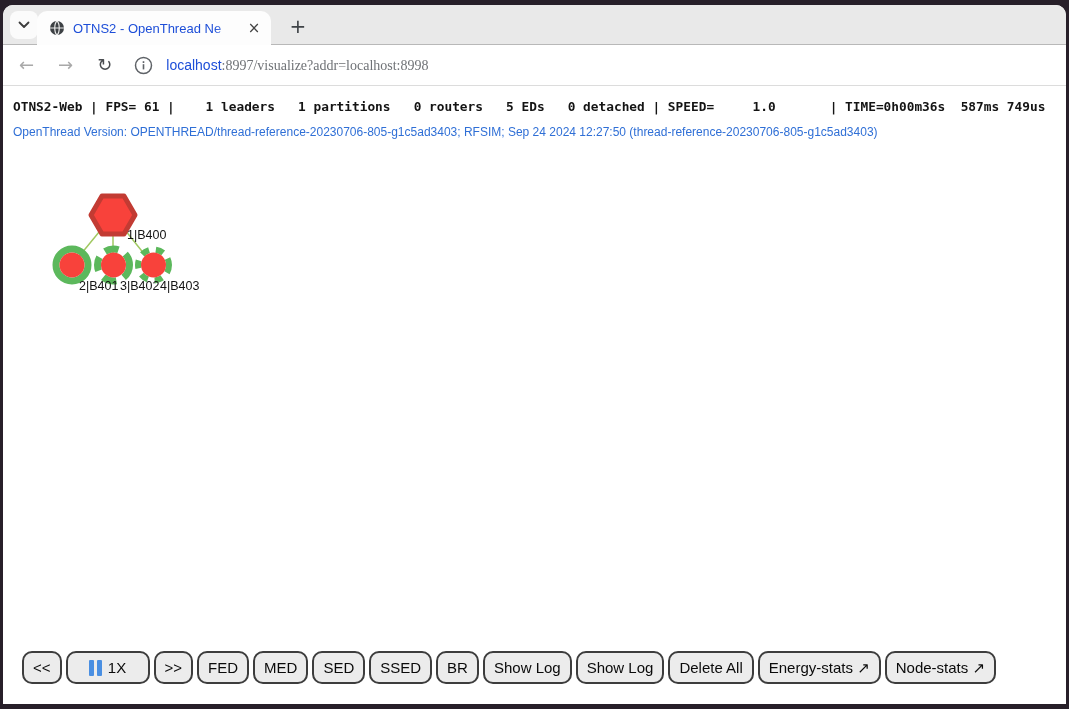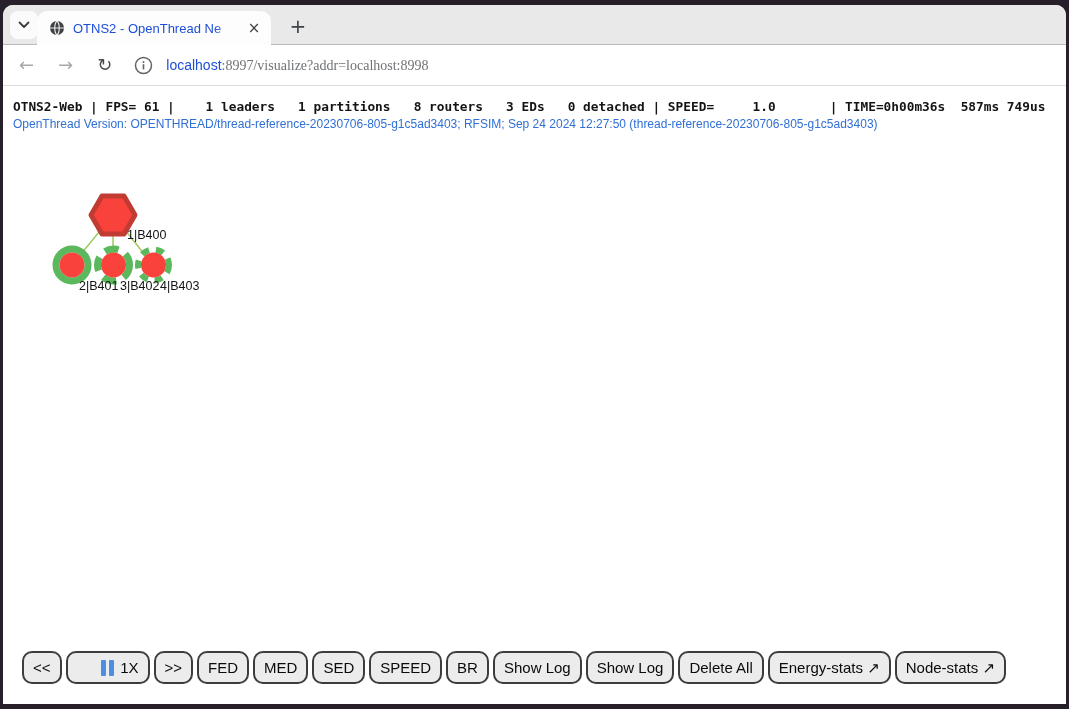--- a/index.html
+++ b/index.html
@@ -71,36 +71,36 @@
   .url-host { color:#1d4ed8; }
   .url-rest { color:#6f7276;font-family:Liberation Serif, serif; }
   
   .content { flex:1 1 auto; position:relative; background:#fff; overflow:hidden; }
   .status-line {
     position:absolute; left:10px; top:13px;
     font-family:"DejaVu Sans Mono", monospace; font-weight:bold;
     font-size:12.8px; color:#141414; white-space:pre;
   }
   .version-line {
-    position:absolute; left:10px; top:31px;
+    position:absolute; left:10px; top:39px;
     font-size:12px; color:#2f6fd6; white-space:pre;
   }
   .network-svg { position:absolute; left:0; top:0; }
   
   .toolbar {
     position:absolute; left:19px; bottom:20px;
     display:flex; gap:4px; align-items:stretch;
   }
   .tb {
     background:#ececec; border:2px solid #3d3d3d; border-radius:10px;
     font-family:"Liberation Sans", sans-serif; font-size:15px; color:#0a0a0a;
     padding:4px 9px; height:33px; display:flex; align-items:center;
     cursor:pointer; white-space:nowrap;
   }
-  .tb-speed { width:84px; justify-content:flex-end; gap:6px; }
+  .tb-speed { width:84px; justify-content:center; gap:6px; }
   .pause-icon { display:flex; gap:3px; }
   .pause-icon i { display:block; width:5px; height:16px; background:#4a8fe2; border-radius:1px; }
 </style>
 </head>
 <body>
 
 <div class="window">
 
   <div class="tabstrip">
     <button class="tab-chevron-btn">
@@ -130,21 +130,21 @@
         <circle cx="9.5" cy="9.5" r="8" fill="none" stroke="#5f6368" stroke-width="1.5"></circle>
         <rect x="8.7" y="8.2" width="1.6" height="5.2" fill="#5f6368"></rect>
         <rect x="8.7" y="5.2" width="1.6" height="1.8" fill="#5f6368"></rect>
       </svg>
     </button>
     <span class="url-text"><span class="url-host">localhost</span><span class="url-rest">:8997/visualize?addr=localhost:8998</span></span>
   </div>
 
   <div class="content">
 
-    <pre class="status-line">OTNS2-Web | FPS= 61 |    1 leaders   1 partitions   8 routers   3 EDs   0 detached | SPEED=     1.0       | TIME=0h00m36s  587ms 749us</pre>
+    <pre class="status-line">OTNS2-Web | FPS= 61 |    1 leaders   1 partitions   0 routers   5 EDs   0 detached | SPEED=     1.0       | TIME=0h00m36s  587ms 749us</pre>
     <div class="version-line">OpenThread Version: OPENTHREAD/thread-reference-20230706-805-g1c5ad3403; RFSIM; Sep 24 2024 12:27:50 (thread-reference-20230706-805-g1c5ad3403)</div>
 
     <svg class="network-svg" width="260" height="230" viewBox="0 0 260 230">
 
       <g>
         <line x1="110" y1="129" x2="69" y2="179" stroke="#a0c860" stroke-width="1.5"></line>
         <line x1="110" y1="129" x2="110" y2="179" stroke="#a0c860" stroke-width="1.5"></line>
         <line x1="110" y1="129" x2="150" y2="179" stroke="#a0c860" stroke-width="1.5"></line>
       </g>
 
@@ -177,21 +177,21 @@
         <span class="pause-icon">
             <i></i>
             <i></i>
           </span>
         <span>1X</span>
       </button>
       <button class="tb">&gt;&gt;</button>
       <button class="tb">FED</button>
       <button class="tb">MED</button>
       <button class="tb">SED</button>
-      <button class="tb">SPEED</button>
+      <button class="tb">SSED</button>
       <button class="tb">BR</button>
       <button class="tb">Show Log</button>
       <button class="tb">Show Log</button>
       <button class="tb">Delete All</button>
       <button class="tb">Energy-stats ↗</button>
       <button class="tb">Node-stats ↗</button>
     </div>
 
   </div>
 </div>

